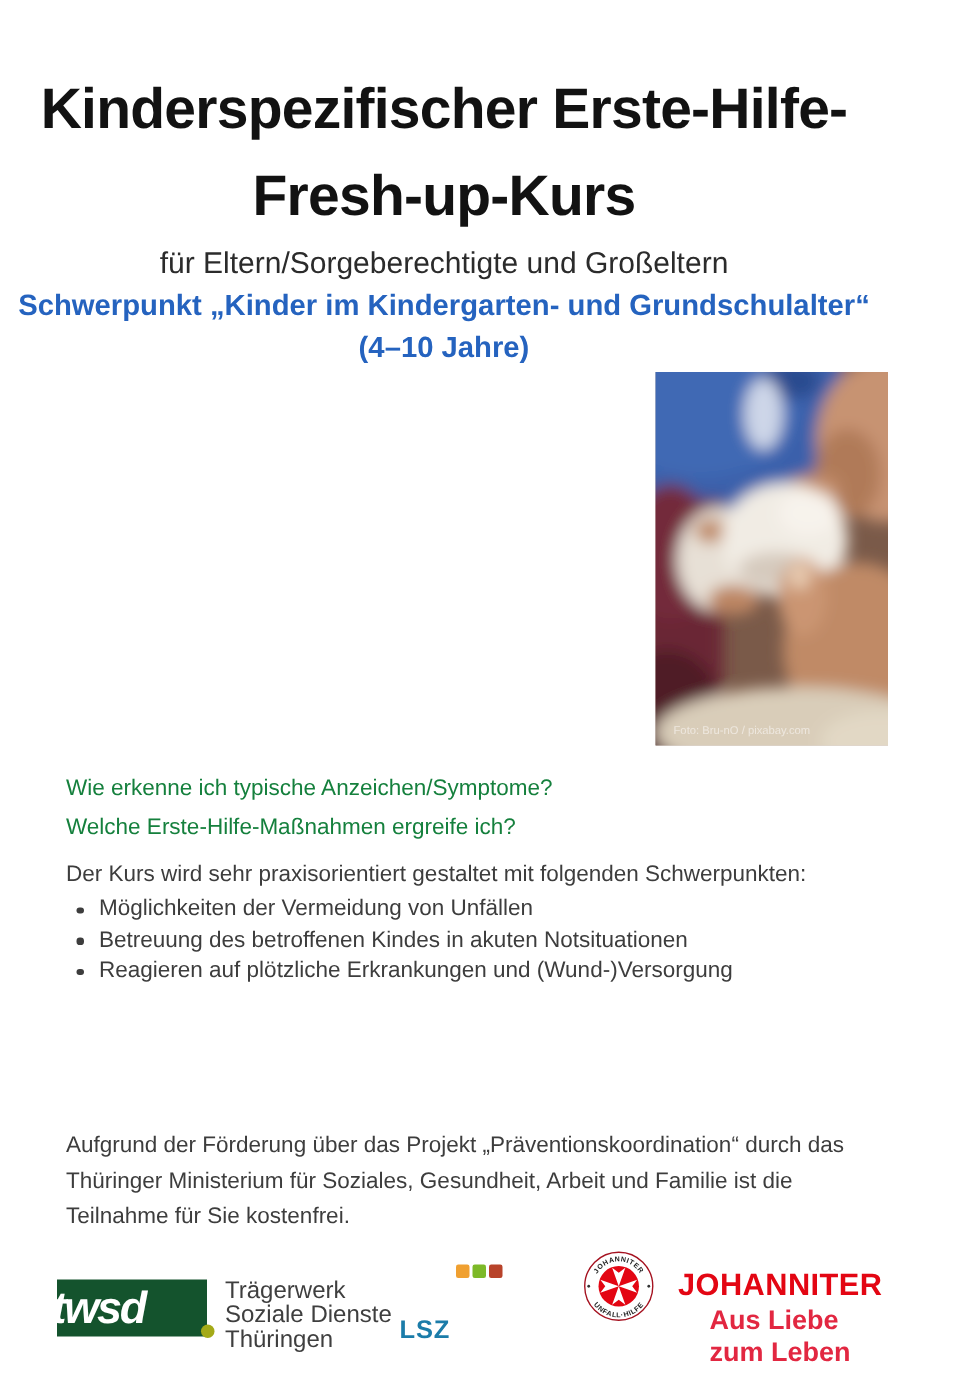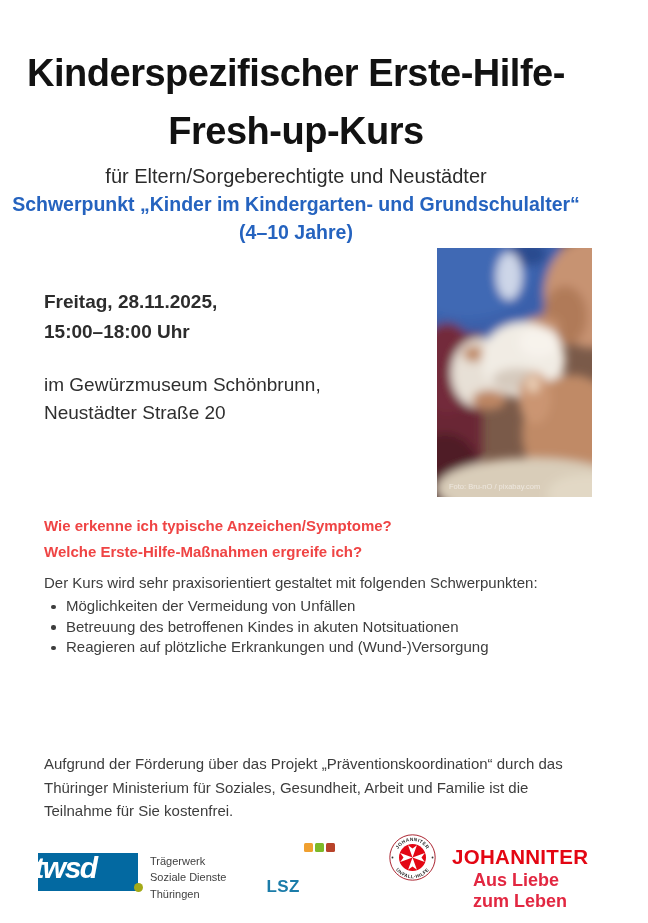--- a/index.html
+++ b/index.html
@@ -16,39 +16,39 @@
   
   .event { position:absolute; left:44px; top:287px; }
   .date-line { font-size:19px; font-weight:bold; color:#2c2c2c; line-height:30px; }
   .loc-block { margin-top:24px; }
   .loc-line { font-size:19px; color:#2f2f2f; line-height:28px; }
   
   .photo { position:absolute; left:437px; top:248px; width:171px; height:249px;border-radius:24px; }
   .photo svg { display:block; width:171px; height:249px; }
   
   .questions { position:absolute; left:44px; top:513px; }
-  .q-line { font-size:15px; font-weight:bold; color:#ef4444; line-height:26px; }
+  .q-line { font-size:15px; font-weight:normal; color:#15803d; line-height:26px; }
   
   .course { position:absolute; left:44px; top:571px; width:520px; }
   .course-intro { font-size:15px; line-height:24px; color:#3d3d3d; }
   .course ul { list-style:none; margin-top:1px; }
   .course li { position:relative; font-size:15px; line-height:20.7px; color:#3d3d3d; padding-left:22px; }
   .course li::before { content:""; position:absolute; left:7px; top:8.5px; width:4.5px; height:4.5px; border-radius:50%; background:#3d3d3d; }
   
   .registration { position:absolute; left:44px; top:687px; }
   .reg-line { font-size:17px; font-weight:bold; color:#e2001a; line-height:26.5px; }
   
   .funding { position:absolute; left:44px; top:752px; width:556px; font-size:15px; line-height:23.5px; color:#3d3d3d; }
   
-  .twsd-box { position:absolute; left:38px; top:853px; width:100px; height:38px; background:#0369a1;
-              display:flex; align-items:flex-start; justify-content:center;gap:42px; }
+  .twsd-box { position:absolute; left:38px; top:853px; width:100px; height:38px; background:#14532d;
+              display:flex; align-items:flex-end; justify-content:center;gap:42px; }
   .twsd-word { color:#fff; font-size:30px; font-weight:bold; font-style:italic; letter-spacing:-1.5px; line-height:1; padding-bottom:3px; }
   .twsd-bar { width:5px; height:24px; background:#fff; margin-left:3px; margin-bottom:3px; transform:skewX(-12deg); }
   .twsd-dot { position:absolute; left:134px; top:883px; width:9px; height:9px; border-radius:50%; background:#a4aa18; }
-  .twsd-caption { position:absolute; left:150px; top:853px; font-size:11px; color:#3f3f3f; line-height:16.4px; }
+  .twsd-caption { position:absolute; left:150px; top:853px; font-size:16px; color:#3f3f3f; line-height:16.4px; }
   .lsz { position:absolute; left:218px; top:841px; width:122px; height:56px; }
   .lsz-squares { position:absolute; top:2px; right:5px; display:flex; gap:2px; }
   .lsz-squares span { width:9px; height:9px; border-radius:1.5px; display:block; }
   .sq-orange { background:#f0a030; }
   .sq-green  { background:#7db928; }
   .sq-brick  { background:#b8432a; }
   .lsz-lines { position:absolute; right:40px; top:11px; text-align:right; font-size:9.5px; font-weight:bold;
                color:#1b7ca9; line-height:11px; letter-spacing:0.2px; white-space:nowrap; }
   .lsz-abbr { position:absolute; right:40px; top:36px; font-size:17px; font-weight:bold; color:#1b7ca9; letter-spacing:0.5px; }
   .emblem { position:absolute; left:389px; top:834px; width:47px; height:47px; }
@@ -56,33 +56,25 @@
   .joh-slogan { position:absolute; left:445px; top:870px; font-size:18px; font-weight:600; color:#e22741;margin-left:28px; }
 </style>
 </head>
 <body>
 
 <div class="page">
 
   <div class="header">
     <div class="title-line">Kinderspezifischer Erste-Hilfe-</div>
     <div class="title-line">Fresh-up-Kurs</div>
-    <div class="subtitle">für Eltern/Sorgeberechtigte und Neustädter</div>
+    <div class="subtitle">für Eltern/Sorgeberechtigte und Großeltern</div>
     <div class="focus-line">Schwerpunkt „Kinder im Kindergarten- und Grundschulalter“</div>
     <div class="focus-line">(4–10 Jahre)</div>
   </div>
 
-  <div class="event">
-    <div class="date-line">Freitag, 28.11.2025,</div>
-    <div class="date-line">15:00–18:00 Uhr</div>
-    <div class="loc-block">
-      <div class="loc-line">im Gewürzmuseum Schönbrunn,</div>
-      <div class="loc-line">Neustädter Straße 20</div>
-    </div>
-  </div>
 
   <div class="photo">
     <svg viewBox="0 0 171 249" aria-hidden="true">
       <defs>
         <filter id="pb" x="-20%" y="-20%" width="140%" height="140%">
             <feGaussianBlur stdDeviation="5"></feGaussianBlur>
           </filter>
       </defs>
       <rect x="0" y="0" width="171" height="249" fill="#7a5a49"></rect>
       <g filter="url(#pb)">

